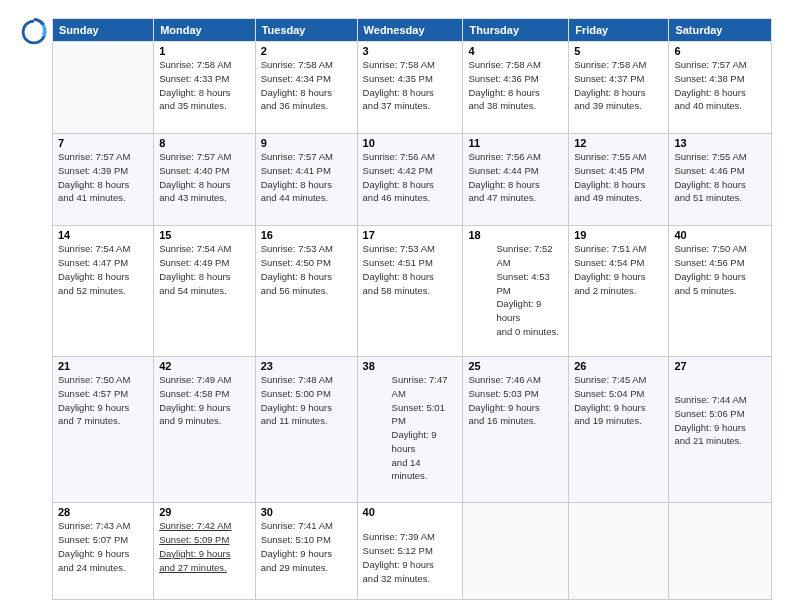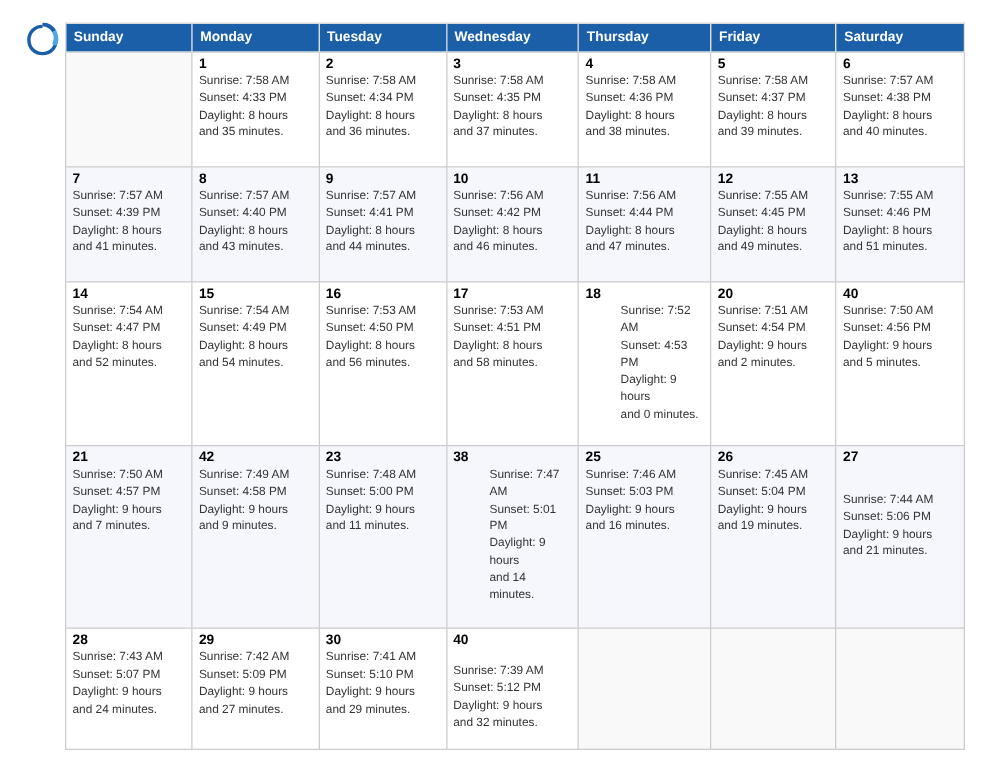--- a/index.html
+++ b/index.html
@@ -256,21 +256,21 @@
 and 58 minutes.</div>
           </td>
           <td>
             <span class="day-num">18</span>
             <div class="day-info" style="white-space: pre-line; margin-left: 28px;">Sunrise: 7:52 AM
 Sunset: 4:53 PM
 Daylight: 9 hours
 and 0 minutes.</div>
           </td>
           <td>
-            <span class="day-num">20</span>
+            <span class="day-num">19</span>
             <div class="day-info" style="white-space: pre-line;">Sunrise: 7:51 AM
 Sunset: 4:54 PM
 Daylight: 9 hours
 and 2 minutes.</div>
           </td>
           <td>
             <span class="day-num">40</span>
             <div class="day-info" style="white-space: pre-line;">Sunrise: 7:50 AM
 Sunset: 4:56 PM
 Daylight: 9 hours
@@ -331,21 +331,21 @@
         <tr>
           <td>
             <span class="day-num">28</span>
             <div class="day-info" style="white-space: pre-line;">Sunrise: 7:43 AM
 Sunset: 5:07 PM
 Daylight: 9 hours
 and 24 minutes.</div>
           </td>
           <td>
             <span class="day-num">29</span>
-            <div class="day-info" style="white-space: pre-line;">Sunrise: 7:42 AM
+            <div class="day-info" style="white-space: pre-line; text-decoration: underline;">Sunrise: 7:42 AM
 Sunset: 5:09 PM
 Daylight: 9 hours
 and 27 minutes.</div>
           </td>
           <td>
             <span class="day-num">30</span>
             <div class="day-info" style="white-space: pre-line;">Sunrise: 7:41 AM
 Sunset: 5:10 PM
 Daylight: 9 hours
 and 29 minutes.</div>

